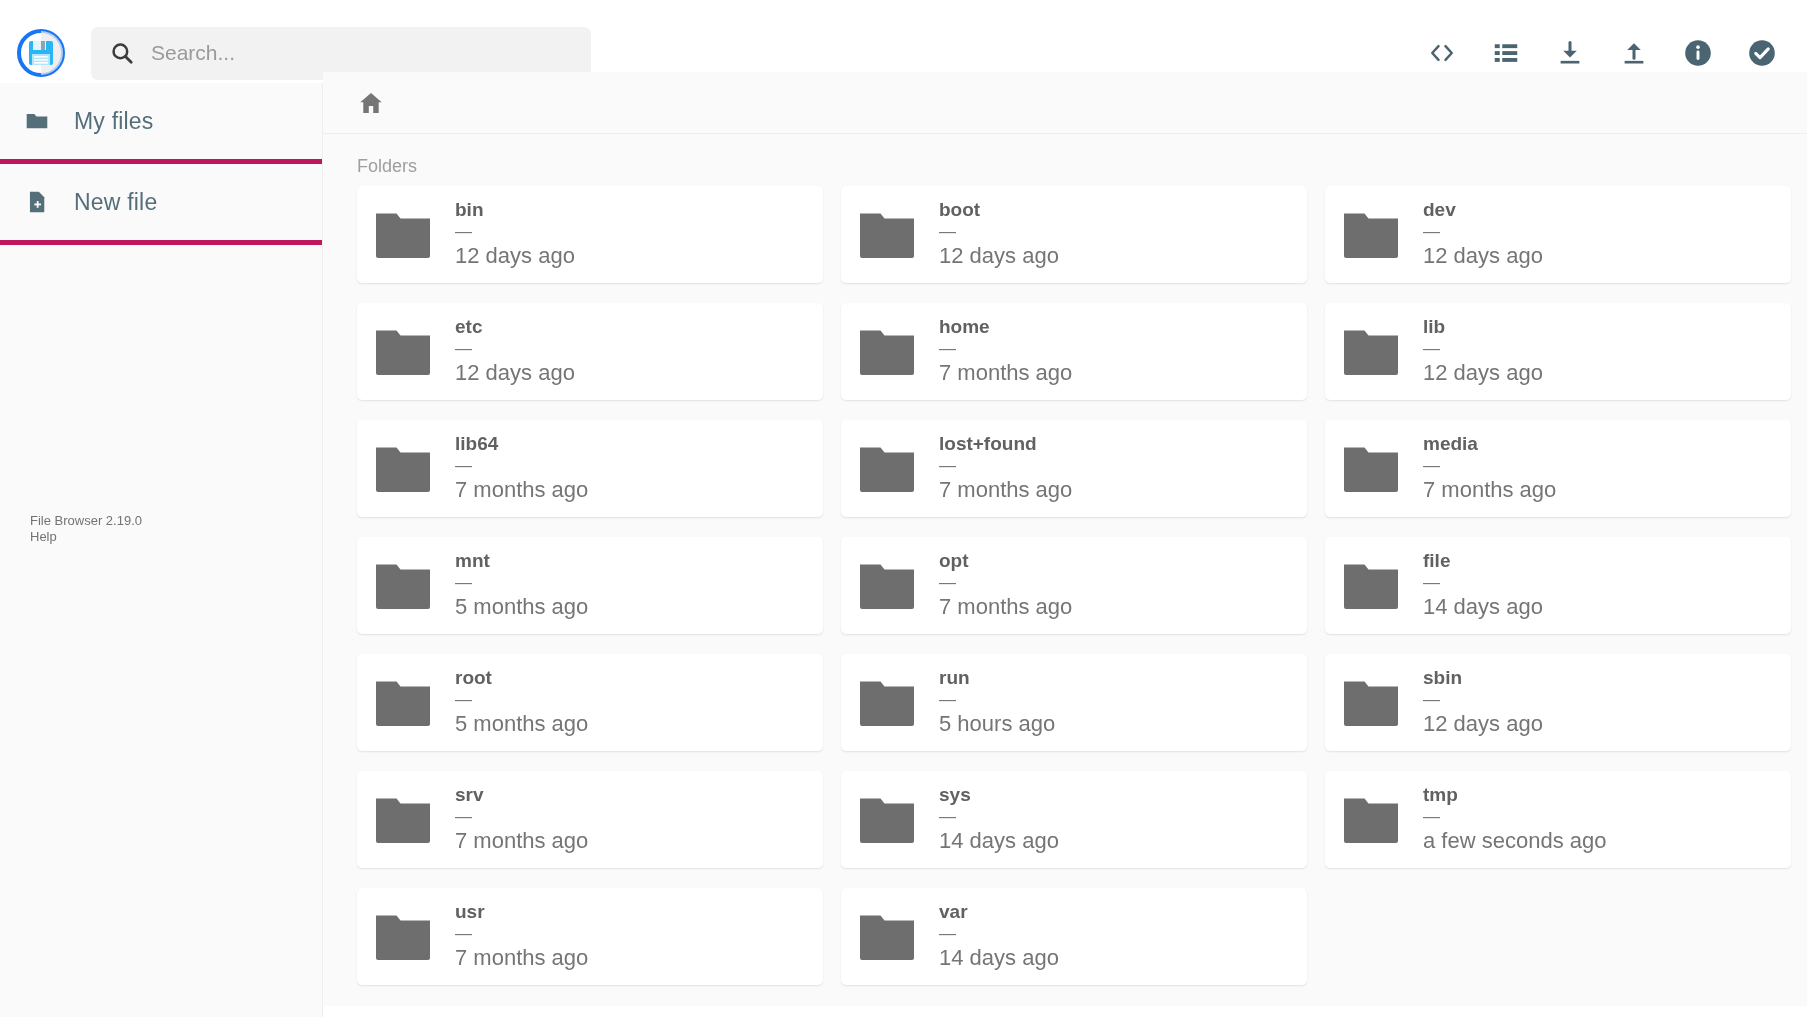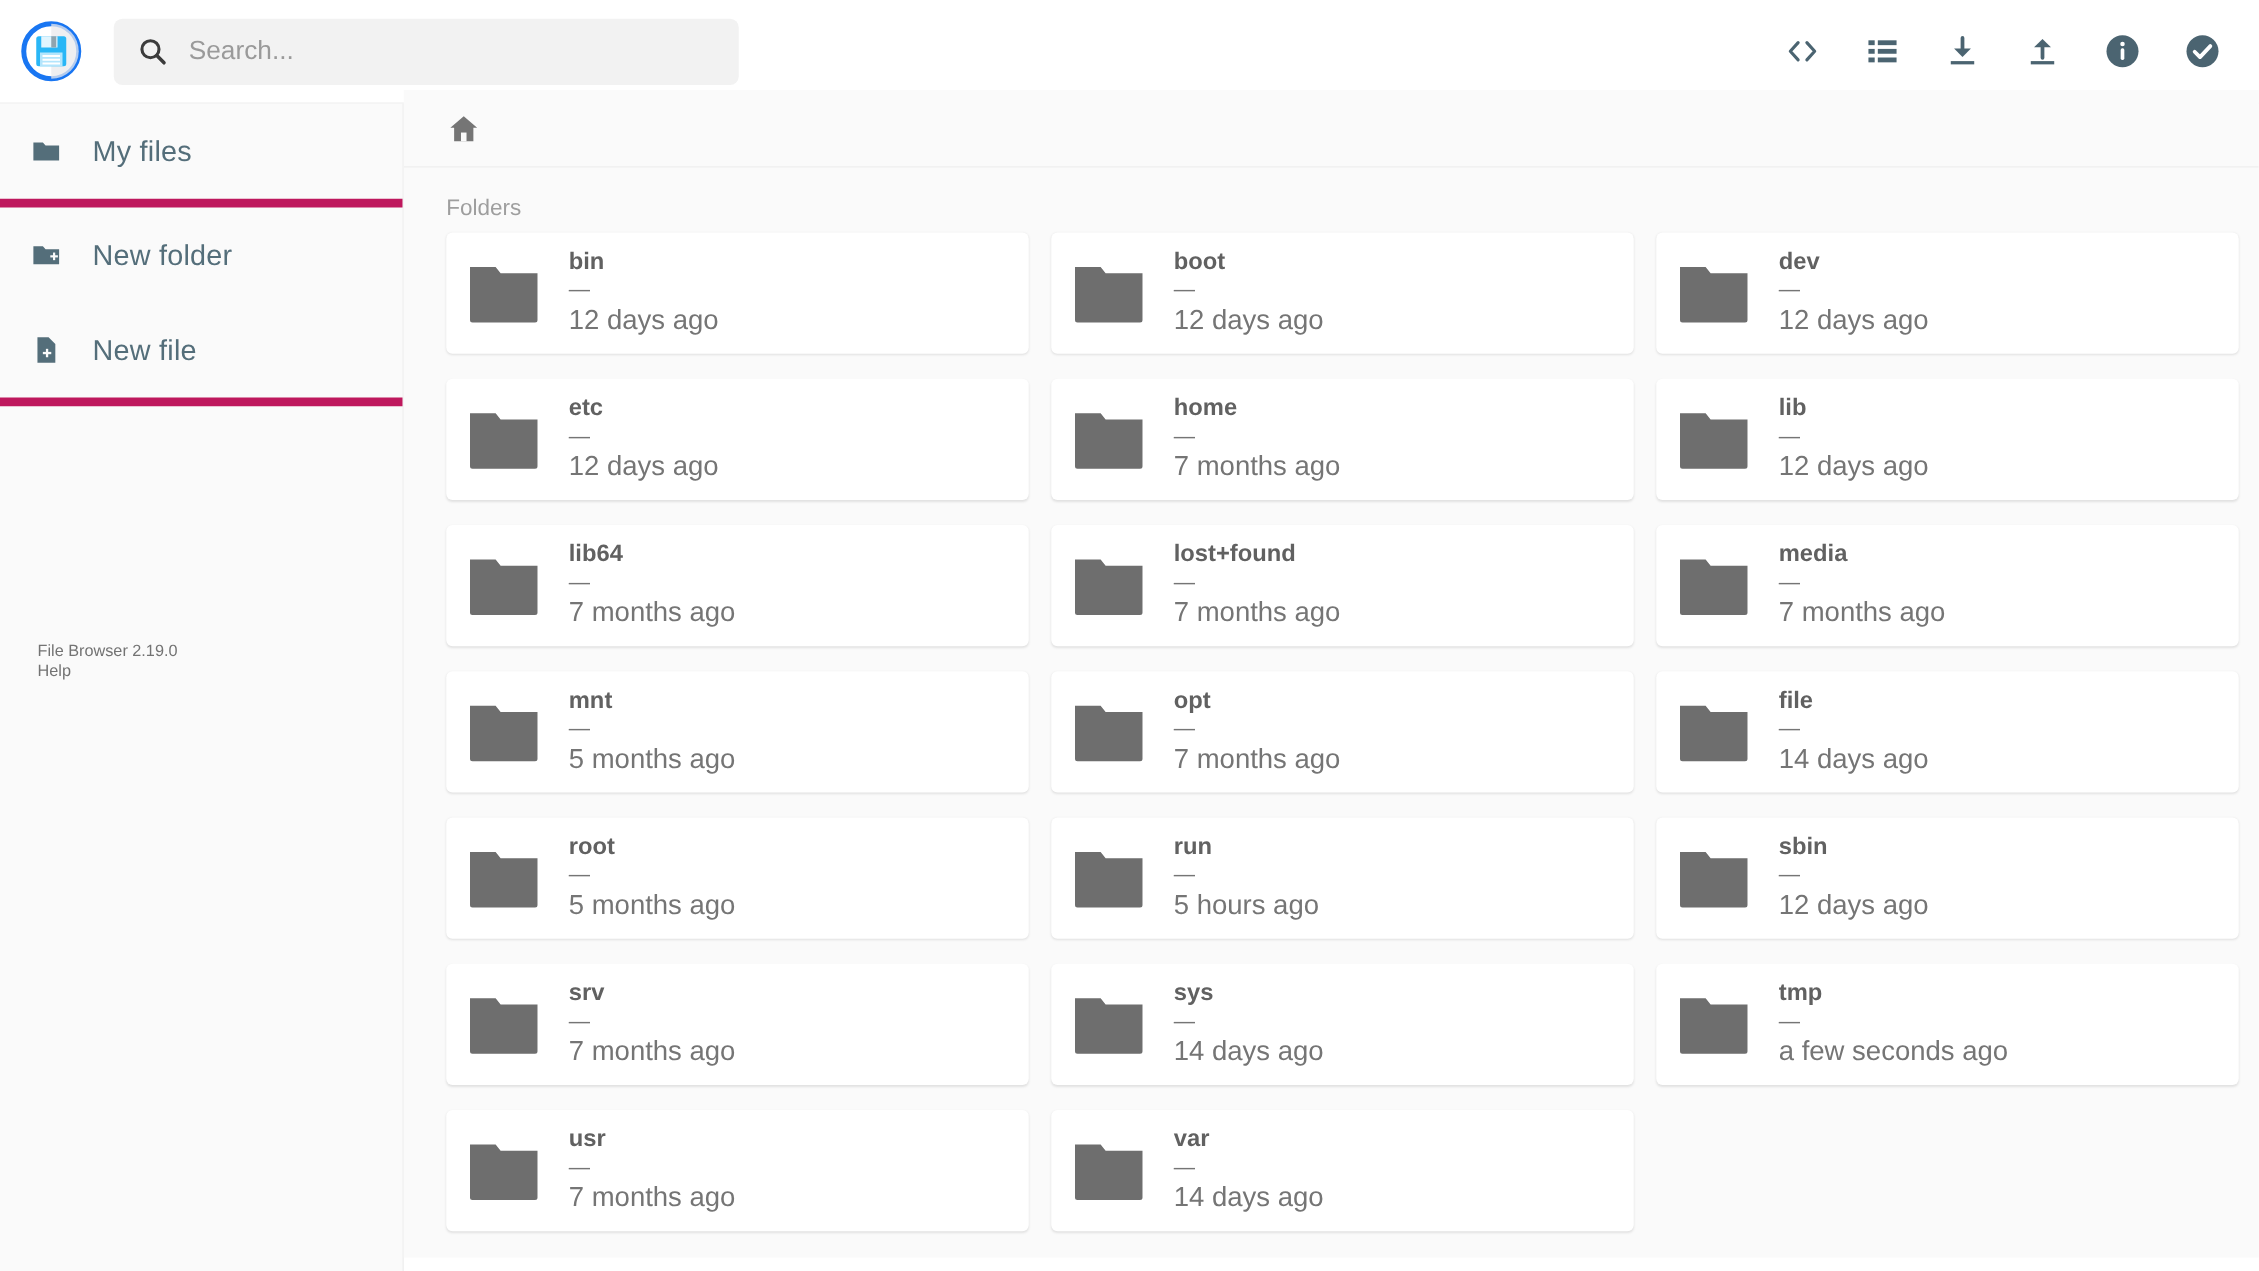--- a/index.html
+++ b/index.html
@@ -5,21 +5,21 @@
   * { margin:0; padding:0; box-sizing:border-box; }
   html, body {
     width:1807px; height:1017px;
     background:#ffffff;
     font-family:"Liberation Sans", sans-serif;
     overflow:hidden;
   }
 
   
   #header {
-    position:absolute; top:0; left:0;
+    position:absolute; top:12px; left:0;
     width:1807px; height:83px;
     background:#ffffff;
     border-bottom:1px solid #eeeeee;
     display:flex; align-items:center;
   }
   #logo-button {
     width:56px; height:56px;
     margin-left:13px;
     border-radius:50%;
     display:flex; align-items:center; justify-content:center;
@@ -56,21 +56,21 @@
     cursor:pointer;
   }
 
   
   #sidebar {
     position:absolute; top:83px; left:0;
     width:323px; height:934px;
     background:#fafafa;
     border-right:1px solid #eeeeee;
   }
-  .nav-group { border-bottom:7px solid #be185d; }
+  .nav-group { border-bottom:5px solid #be185d; }
   .nav-group:last-of-type { border-bottom:none; }
   .nav-item {
     height:76px;
     display:flex; align-items:center;
     padding-left:24px;
     cursor:pointer;
   }
   .nav-item .nicon {
     width:26px; height:26px; flex:0 0 auto;
     display:flex; align-items:center; justify-content:center;
@@ -231,30 +231,20 @@
         </svg>
       </span>
       <span class="nlabel">My files</span>
     </div>
   </div>
 
   <div class="nav-group">
     <div class="nav-item">
       <span class="nicon">
         <svg viewBox="0 0 24 24" width="26" height="26">
-          <path d="M2.5 5.5h7l2 2.3h10v11H2.5z" fill="#546e7a"></path>
-          <rect x="15" y="12.2" width="5.6" height="1.6" fill="#fafafa"></rect>
-          <rect x="17" y="10.2" width="1.6" height="5.6" fill="#fafafa"></rect>
-        </svg>
-      </span>
-      <span class="nlabel">New folder</span>
-    </div>
-    <div class="nav-item">
-      <span class="nicon">
-        <svg viewBox="0 0 24 24" width="26" height="26">
           <path d="M5.5 2.6h8.2l5 5v13.8h-13.2z" fill="#546e7a"></path>
           <rect x="9.5" y="13.4" width="6.2" height="1.7" fill="#fafafa"></rect>
           <rect x="11.75" y="11.15" width="1.7" height="6.2" fill="#fafafa"></rect>
         </svg>
       </span>
       <span class="nlabel">New file</span>
     </div>
   </div>
 
 

